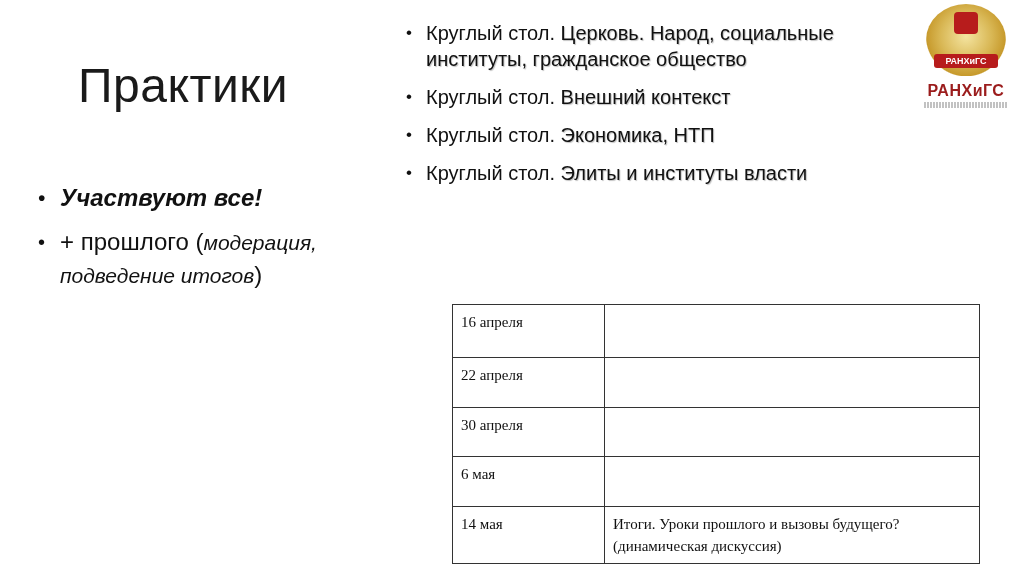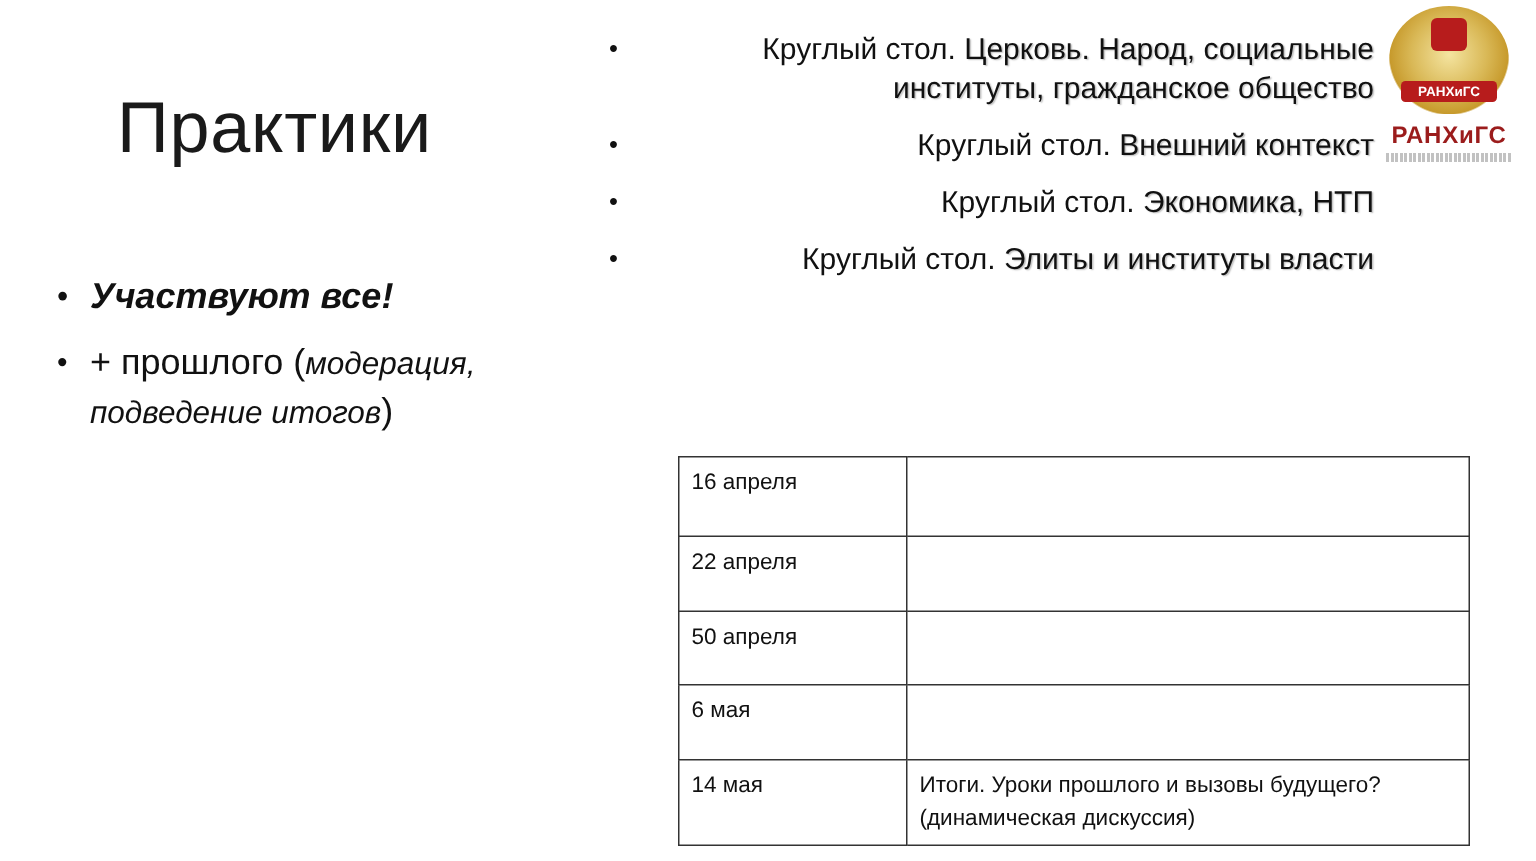--- a/index.html
+++ b/index.html
@@ -6,28 +6,28 @@
   body { width:1024px; height:574px; background:#ffffff; position:relative; overflow:hidden;
          font-family:"Liberation Sans", "DejaVu Sans", sans-serif; color:#111; }
   .title { position:absolute; left:78px; top:58px; font-size:48px; font-weight:normal; color:#1a1a1a; letter-spacing:0.5px; }
   .left { position:absolute; left:38px; top:182px; width:340px; }
   .left-heading { font-size:22px; font-weight:bold; margin-bottom:10px; }
   .left ul { list-style:none; margin:0; padding:0; }
   .left li { position:relative; padding-left:22px; font-size:24px; line-height:32px; margin-bottom:12px; }
   .left li::before { content:"\2022"; position:absolute; left:0; top:0; font-size:20px; }
   .it { font-style:italic;font-weight:bold; }
   .small-it { font-style:italic; font-size:21px; }
-  .right { position:absolute; left:406px; top:20px; width:510px;text-align:right; }
+  .right { position:absolute; left:406px; top:20px; width:510px; }
   .right ul { list-style:none; margin:0; padding:0; }
   .right li { position:relative; padding-left:20px; font-size:20px; line-height:26px; margin-bottom:12px; }
   .right li::before { content:"\2022"; position:absolute; left:0; top:0; font-size:17px; }
   .hl { text-shadow: 1px 1px 1px rgba(0,0,0,0.25); }
   .gap { height:24px; }
   .red { color:#c0171e; }
-  table { position:absolute; left:452px; top:304px; width:528px; border-collapse:collapse; }
+  table { position:absolute; left:452px; top:304px; width:528px; border-collapse:collapse;font-family:Liberation Serif, serif; }
   td { border:1.5px solid #333; vertical-align:top; font-size:15px; padding:6px 8px; line-height:22px; }
   td.c1 { width:135px; }
   .logo { position:absolute; left:918px; top:4px; width:96px; height:108px; }
   .emblem { width:80px; height:72px; margin:0 auto; border-radius:50% 50% 40% 40%;
             background:radial-gradient(circle at 50% 45%, #f4e4a0 0, #d9b856 45%, #c79a2c 70%, #fff 72%); position:relative; }
   .emblem .eagle { position:absolute; left:28px; top:8px; width:24px; height:22px; background:#b71c1c; border-radius:4px; }
   .emblem .ribbon { position:absolute; left:8px; top:50px; width:64px; height:14px; background:#b71c1c; color:#fff;
                     font-size:9px; font-weight:bold; text-align:center; line-height:14px; border-radius:3px; }
   .logo-text { text-align:center; color:#9b1c1c; font-weight:bold; font-size:16px; margin-top:6px; letter-spacing:0.5px; }
   .logo-sub { height:6px; margin:2px 6px 0; background:repeating-linear-gradient(90deg,#999 0 2px,#fff 2px 3px); opacity:0.6; }
@@ -67,21 +67,21 @@
   <tbody>
       <tr style="height:53px">
     <td class="c1">16 апреля</td>
     <td></td>
   </tr>
   <tr style="height:50px">
     <td class="c1">22 апреля</td>
     <td></td>
   </tr>
   <tr style="height:49px">
-    <td class="c1">50 апреля</td>
+    <td class="c1">30 апреля</td>
     <td></td>
   </tr>
   <tr style="height:50px">
     <td class="c1">6 мая</td>
     <td></td>
   </tr>
   <tr style="height:56px">
     <td class="c1">14 мая</td>
     <td>Итоги. Уроки прошлого и вызовы будущего? (динамическая дискуссия)</td>
   </tr>

